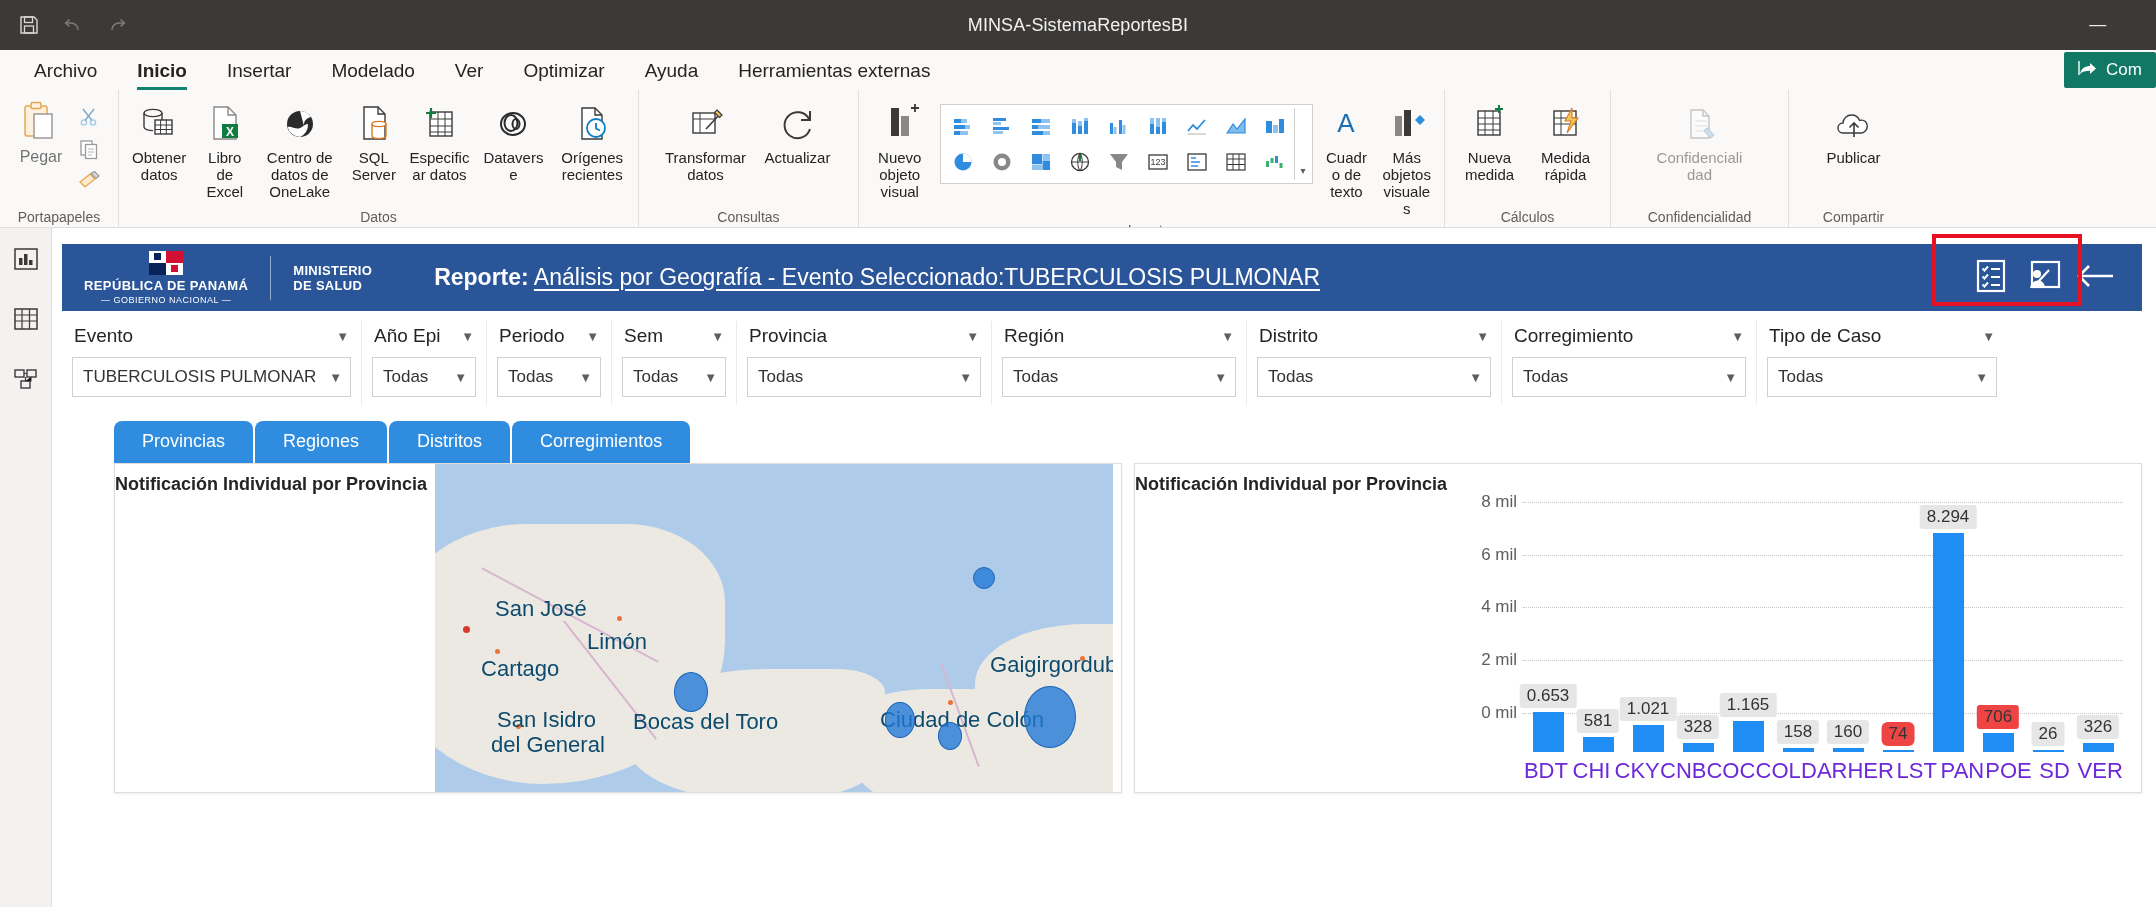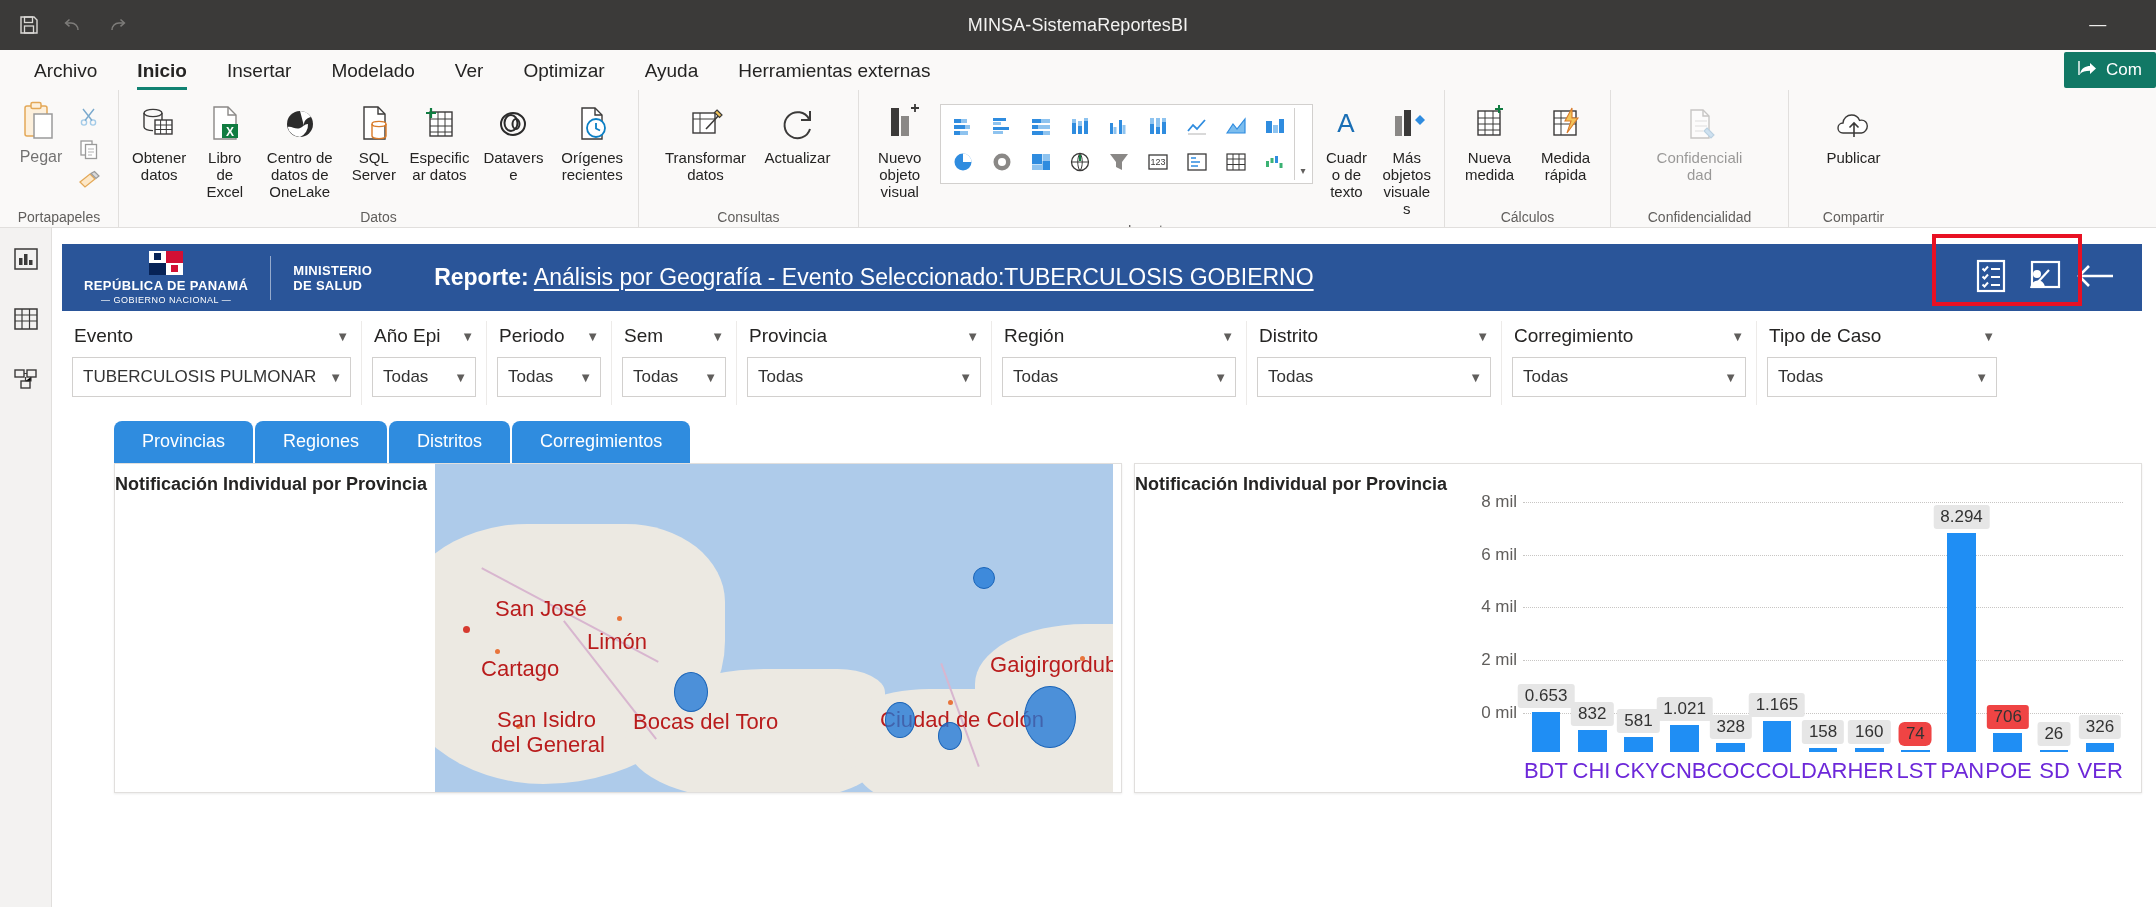--- a/index.html
+++ b/index.html
@@ -171,21 +171,21 @@
     box-shadow: 0 1px 2px rgba(0,0,0,.08);
   }
   .vis-title {
     text-align: center; font-size: 18px; font-weight: bold; color: #252423;
     padding: 10px 0 8px 0;
   }
   .map-wrap { flex: 1; position: relative; overflow: hidden; margin: 0 8px 0 8px; background: #aecbea; }
 
   
   .land { position: absolute; background: #ece9e2; }
-  .map-lbl { position: absolute; color: #b91c1c; font-size: 19px; white-space: nowrap; }
+  .map-lbl { position: absolute; color: #0c4a6e; font-size: 19px; white-space: nowrap; }
   .map-lbl.big { font-size: 22px; }
   .bubble {
     position: absolute; background: rgba(31,119,214,.78); border: 1px solid #1a64b8;
     border-radius: 50%;
   }
   .city-dot { position: absolute; width: 7px; height: 7px; background: #d63a2f; border-radius: 50%; }
   .city-dot.sm { width: 5px; height: 5px; background: #e8743b; }
   .road { position: absolute; background: #d8b6cf; height: 2px; }
 
   
@@ -697,21 +697,21 @@
       </div>
       <div class="logo-div"></div>
       <div class="min-txt">
         <div>MINISTERIO</div>
         <div>DE SALUD</div>
       </div>
     </div>
 
     <div class="banner-title">
       <b>Reporte:</b>
-      <span class="lnk">Análisis por Geografía - Evento Seleccionado:TUBERCULOSIS  GOBIERNO</span>
+      <span class="lnk">Análisis por Geografía - Evento Seleccionado:TUBERCULOSIS  PULMONAR</span>
     </div>
 
     <div class="banner-actions">
       <span>
         <svg width="38" height="38" viewBox="0 0 38 38">
             <rect x="6" y="4" width="26" height="30" fill="none" stroke="#fff" stroke-width="2.2"></rect>
             <path d="M10.5 11.5l2 2 3.5-4M10.5 19.5l2 2 3.5-4M10.5 27.5l2 2 3.5-4" fill="none" stroke="#fff" stroke-width="2"></path>
             <path d="M19 12h9M19 20h9M19 28h9" stroke="#fff" stroke-width="2"></path>
           </svg>
       </span>
@@ -899,24 +899,20 @@
             <div class="gridline" style="top: 84.5217px;"></div>
             <div class="gridline" style="top: 31.6957px;"></div>
           </div>
         <div class="plot">
           <div class="bars" id="bars">
               <div class="bcol">
                 <div class="blabel" style="background: rgb(230, 230, 230); bottom: 44.095px;">0.653</div>
                 <div class="bar" style="height: 40.095px; background: rgb(31, 142, 244);"></div>
               </div>
               <div class="bcol">
-                <div class="blabel" style="background: rgb(230, 230, 230); bottom: 25.9757px;">832</div>
-                <div class="bar" style="height: 21.9757px; background: rgb(31, 142, 244);"></div>
-              </div>
-              <div class="bcol">
                 <div class="blabel" style="background: rgb(230, 230, 230); bottom: 19.346px;">581</div>
                 <div class="bar" style="height: 15.346px; background: rgb(31, 142, 244);"></div>
               </div>
               <div class="bcol">
                 <div class="blabel" style="background: rgb(230, 230, 230); bottom: 30.9677px;">1.021</div>
                 <div class="bar" style="height: 26.9677px; background: rgb(31, 142, 244);"></div>
               </div>
               <div class="bcol">
                 <div class="blabel" style="background: rgb(230, 230, 230); bottom: 12.6635px;">328</div>
                 <div class="bar" style="height: 8.66348px; background: rgb(31, 142, 244);"></div>

